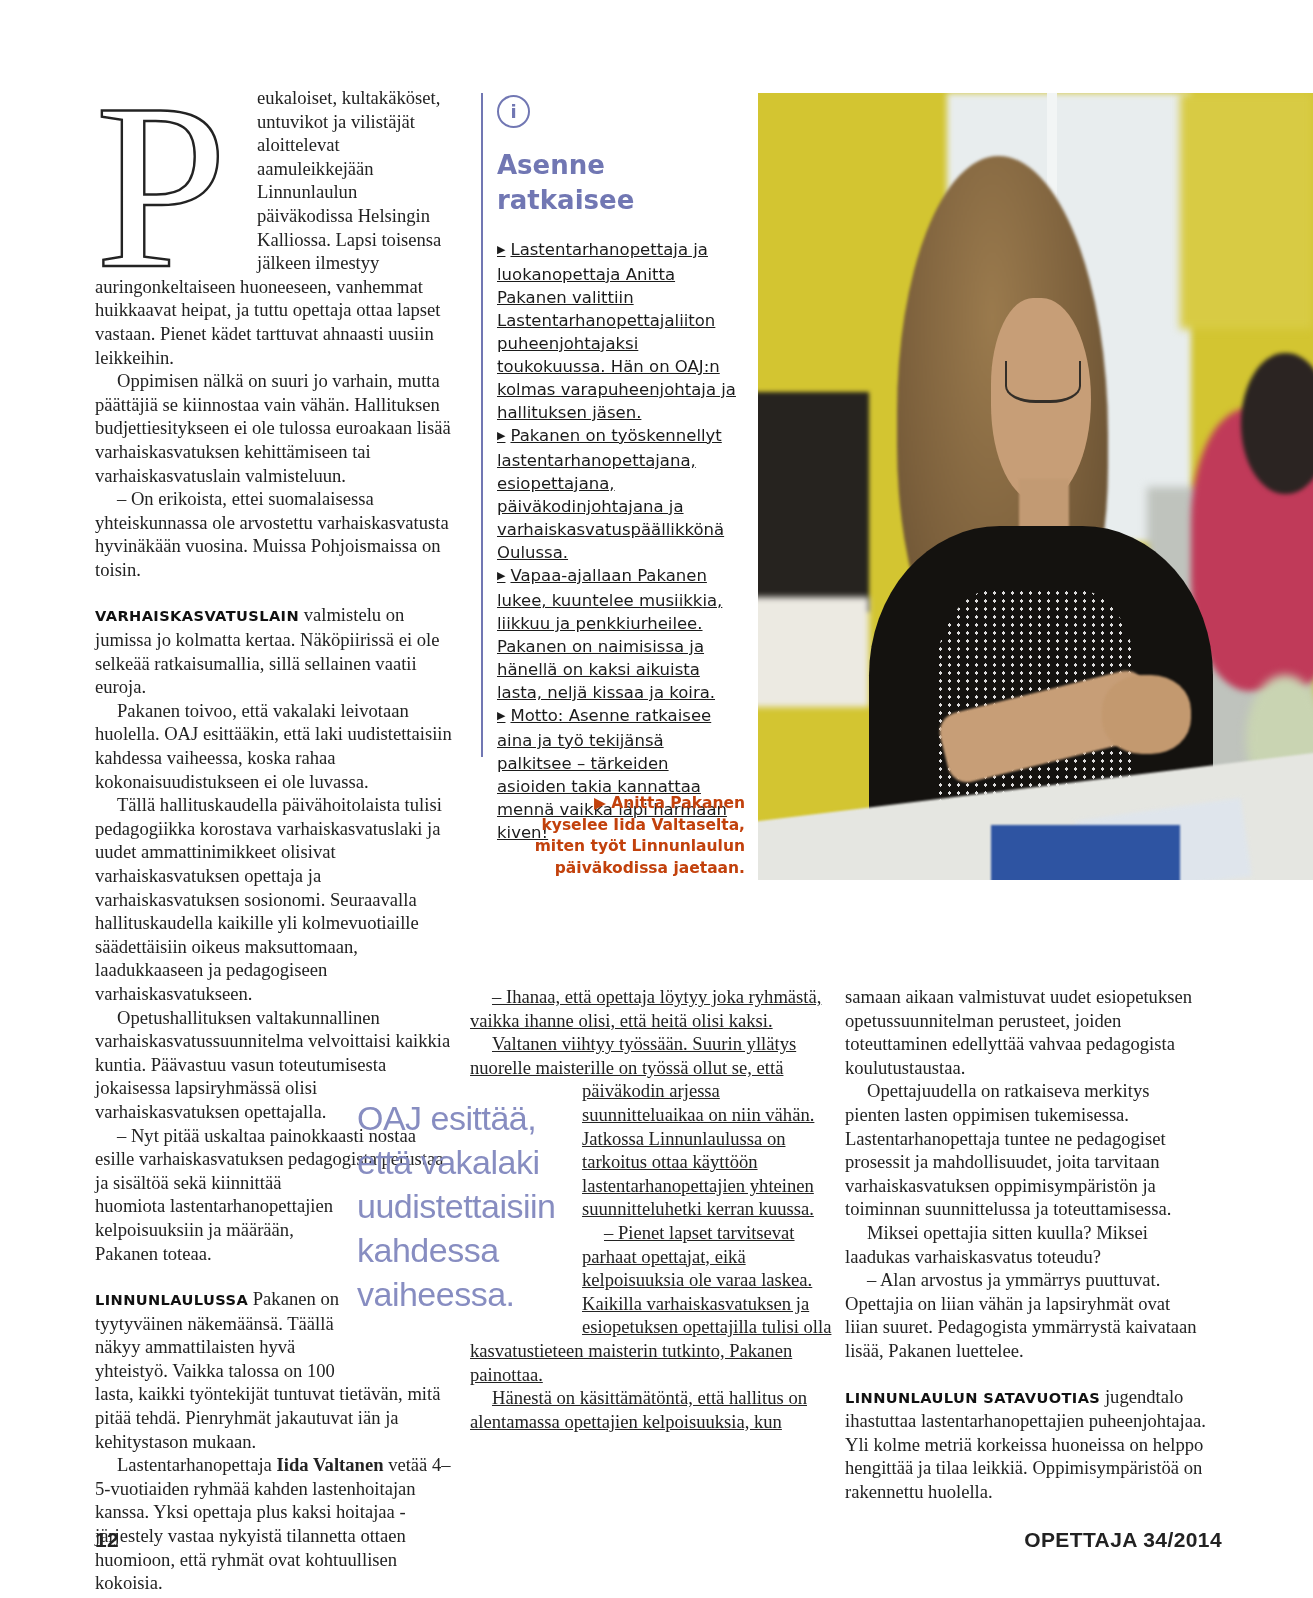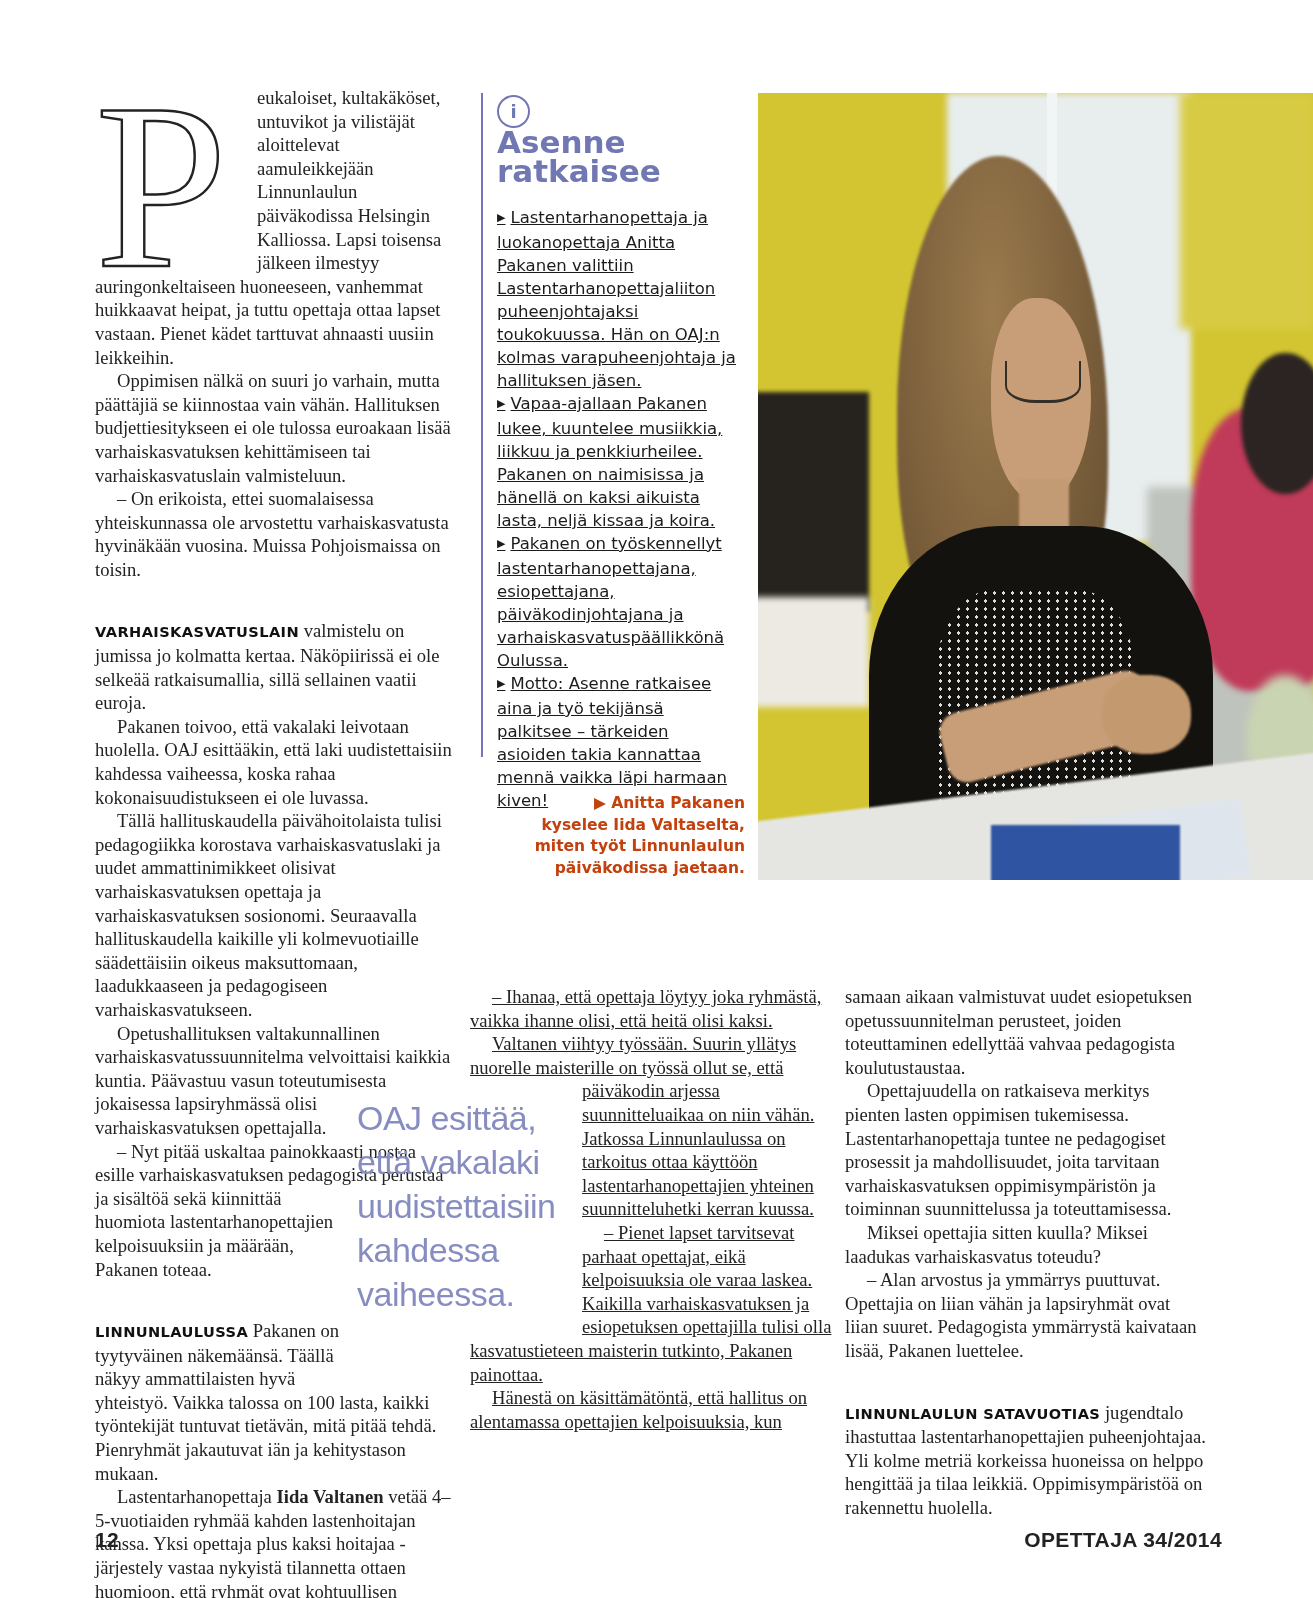--- a/index.html
+++ b/index.html
@@ -5,38 +5,38 @@
   :root { --accent:#7177b3; --pullquote:#878dc1; --ink:#232323; }
   html,body { margin:0; padding:0; background:#ffffff; }
   #page {
     position:relative; width:1313px; height:1598px; background:#fff;
     font-family:"Liberation Serif", serif; color:var(--ink); overflow:hidden;
   }
   
   .col { position:absolute; font-size:18.6px; line-height:23.6px; text-align:left; }
   .col p { margin:0; text-indent:22px; }
   .col p.noindent { text-indent:0; }
-  .col p.sub { text-indent:0; margin-top:38px; }
+  .col p.sub { text-indent:0; margin-top:22px; }
   .lead { font-family:"DejaVu Sans","Liberation Sans",sans-serif; font-weight:bold;
           font-size:14.6px; letter-spacing:.4px; color:#111; }
   .b { font-weight:bold; }
   
   .dropcap { float:left; width:158px; height:184px; margin:4px 4px 0 0; }
   
   .spacer-r { float:right; width:108px; height:192px; margin-left:6px; }
   .spacer-l { float:left;  width:106px; height:246px; margin-right:6px; }
   
   .rule { position:absolute; left:481px; top:93px; width:2px; height:664px; background:var(--accent); }
   #infobox { position:absolute; left:497px; top:95px; width:243px;
              font-family:"DejaVu Sans","Liberation Sans",sans-serif; }
   .info-icon { width:29px; height:29px; border:2.5px solid var(--accent); border-radius:50%;
                display:flex; align-items:center; justify-content:center;
                color:var(--accent); font-size:18px; font-weight:bold; font-style:normal; }
-  .info-title { color:var(--accent); font-weight:bold;
-                font-size:31px; line-height:29px; white-space:pre-line; }
+  .info-title { margin-top:20px; color:var(--accent); font-weight:bold;
+                font-size:26px; line-height:35px; white-space:pre-line; }
   .info-body { margin-top:20px; font-size:16.5px; line-height:23px; color:#1b1b1b;text-decoration:underline; }
   .info-body p { margin:0; }
   .mk { font-size:11px; letter-spacing:0; margin-right:5px; position:relative; top:-2px; }
   
   #caption { position:absolute; left:497px; top:793px; width:248px; text-align:right;
              font-family:"DejaVu Sans","Liberation Sans",sans-serif; font-weight:bold;
              font-size:15.5px; line-height:21.5px; color:#c2410c; white-space:pre-line; }
   
   #pullquote { position:absolute; left:357px; top:1096px; width:250px;
                font-family:"Liberation Sans",sans-serif; font-weight:400;
@@ -102,22 +102,22 @@
 
   <div class="rule"></div>
   <div id="infobox">
     <div class="info-icon">
         <span>i</span>
       </div>
     <div class="info-title">Asenne
 ratkaisee</div>
     <div class="info-body">
       <p><span class="mk">▶</span><span>Lastentarhanopettaja ja luokanopettaja Anitta Pakanen valittiin Lastentarhanopettajaliiton puheenjohtajaksi toukokuussa. Hän on OAJ:n kolmas varapuheenjohtaja ja hallituksen jäsen.</span></p>
+      <p><span class="mk">▶</span><span>Pakanen on työskennellyt lastentarhanopettajana, esiopettajana, päiväkodinjohtajana ja varhaiskasvatuspäällikkönä Oulussa.</span></p>
       <p><span class="mk">▶</span><span>Vapaa-ajallaan Pakanen lukee, kuuntelee musiikkia, liikkuu ja penkkiurheilee. Pakanen on naimisissa ja hänellä on kaksi aikuista lasta, neljä kissaa ja koira.</span></p>
-      <p><span class="mk">▶</span><span>Pakanen on työskennellyt lastentarhanopettajana, esiopettajana, päiväkodinjohtajana ja varhaiskasvatuspäällikkönä Oulussa.</span></p>
       <p><span class="mk">▶</span><span>Motto: Asenne ratkaisee aina ja työ tekijänsä palkitsee – tärkeiden asioiden takia kannattaa mennä vaikka läpi harmaan kiven!</span></p>
     </div>
   </div>
 
   <div id="photo">
     <div class="ph-window"></div>
     <div class="ph-window-frame"></div>
     <div class="ph-yellow-right"></div>
     <div class="ph-monitor"></div>
     <div class="ph-papers"></div>

